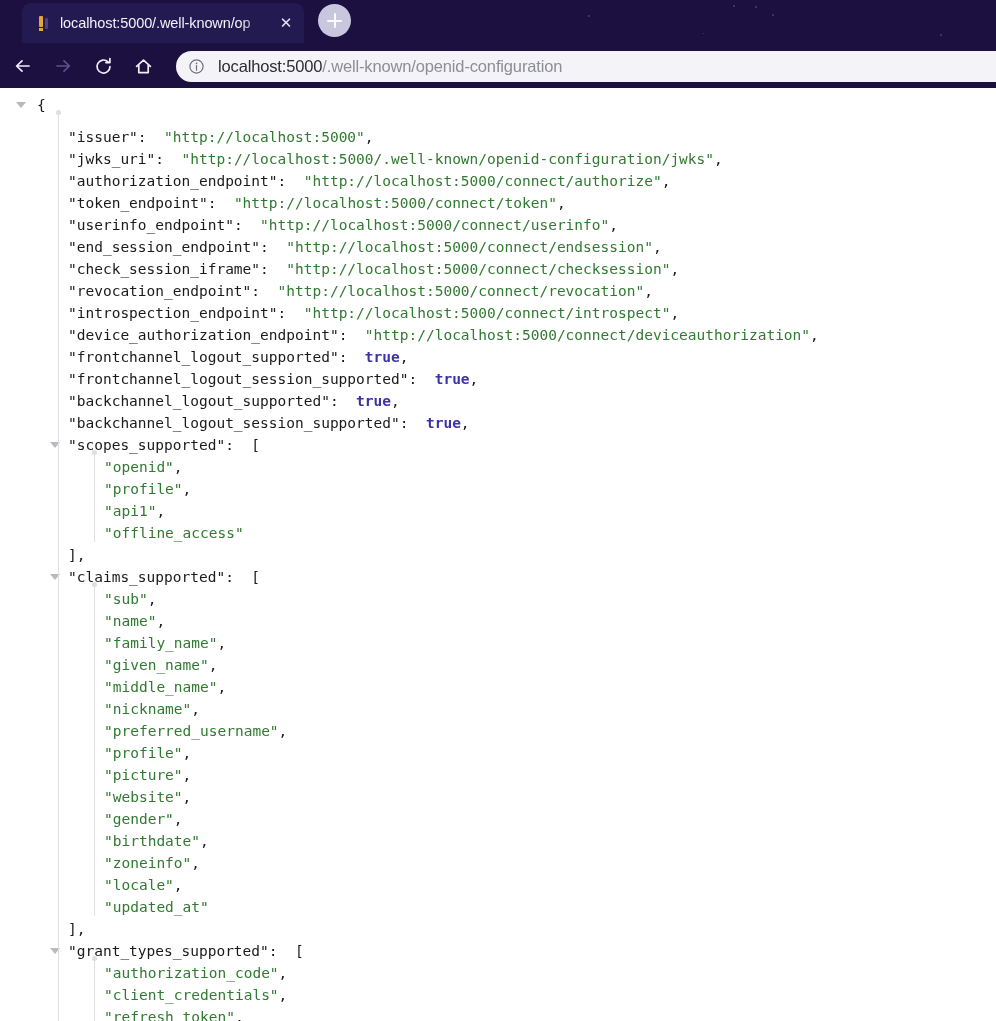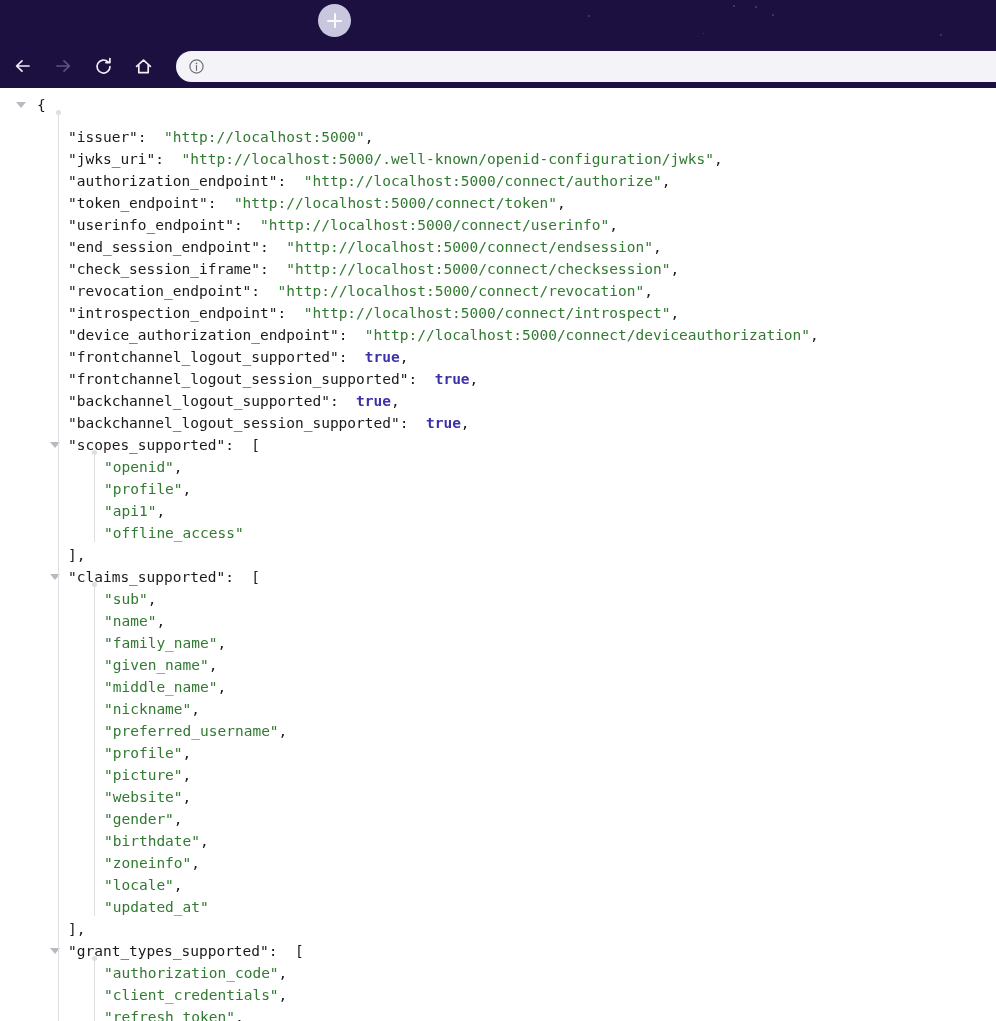--- a/index.html
+++ b/index.html
@@ -212,20 +212,29 @@
 
   <span class="star" style="left:588px;top:15px;width:2px;height:2px;"></span>
   <span class="star" style="left:733px;top:5px;width:2px;height:2px;"></span>
   <span class="star" style="left:755px;top:6px;width:2px;height:2px;"></span>
   <span class="star" style="left:772px;top:14px;width:2px;height:2px;"></span>
   <span class="star" style="left:940px;top:34px;width:2px;height:2px;"></span>
   <span class="star" style="left:703px;top:33px;width:1px;height:1px;"></span>
 
   <div id="tab-strip">
 
+    <div id="tab-active">
+      <span id="tab-favicon">
+        <span class="fav-side"></span>
+        <span class="fav-bar"></span>
+        <span class="fav-dot"></span>
+      </span>
+      <span id="tab-title">localhost:5000/.well-known/op</span>
+      <span id="tab-close">✕</span>
+    </div>
 
     <div id="new-tab-button"></div>
   </div>
 
   <div id="toolbar">
 
     <div class="nav-btn">
       <svg width="20" height="20" viewBox="0 0 20 20">
         <path d="M16 10 H4.5 M9 4.8 L3.6 10 L9 15.2" fill="none" stroke="#f0eff7" stroke-width="1.7" stroke-linecap="round" stroke-linejoin="round"></path>
       </svg>
@@ -251,20 +260,21 @@
     </div>
 
     <div id="omnibox">
       <span id="site-info-icon">
         <svg width="17" height="17" viewBox="0 0 17 17">
           <circle cx="8.5" cy="8.5" r="6.6" fill="none" stroke="#6e6e78" stroke-width="1.2"></circle>
           <circle cx="8.5" cy="5.3" r="0.85" fill="#6e6e78"></circle>
           <path d="M8.5 7.6 V12.2" stroke="#6e6e78" stroke-width="1.2" stroke-linecap="round"></path>
         </svg>
       </span>
+      <span id="url-text"><span class="url-host">localhost:5000</span><span class="url-path">/.well-known/openid-configuration</span></span>
     </div>
   </div>
 </div>
 
 <div id="json-viewer">
   <div id="json-root" style="position: relative; height: 934px;">
       <div class="jline" style="position: absolute; left: 0px; top: 0px; width: 100%;"><span class="jbracket" style="position: absolute; left: 37px;">{</span></div>
       <span class="twisty" style="left: 16px; top: 8px;"></span>
       <div class="jline" style="position: absolute; left: 0px; top: 32px; width: 100%;"><span style="position: absolute; left: 68px;"><span class="jkey">"issuer"</span><span class="jpunc">:  </span><span class="jstring">"http://localhost:5000"</span><span class="jpunc">,</span></span></div>
       <div class="jline" style="position: absolute; left: 0px; top: 54px; width: 100%;"><span style="position: absolute; left: 68px;"><span class="jkey">"jwks_uri"</span><span class="jpunc">:  </span><span class="jstring">"http://localhost:5000/.well-known/openid-configuration/jwks"</span><span class="jpunc">,</span></span></div>

